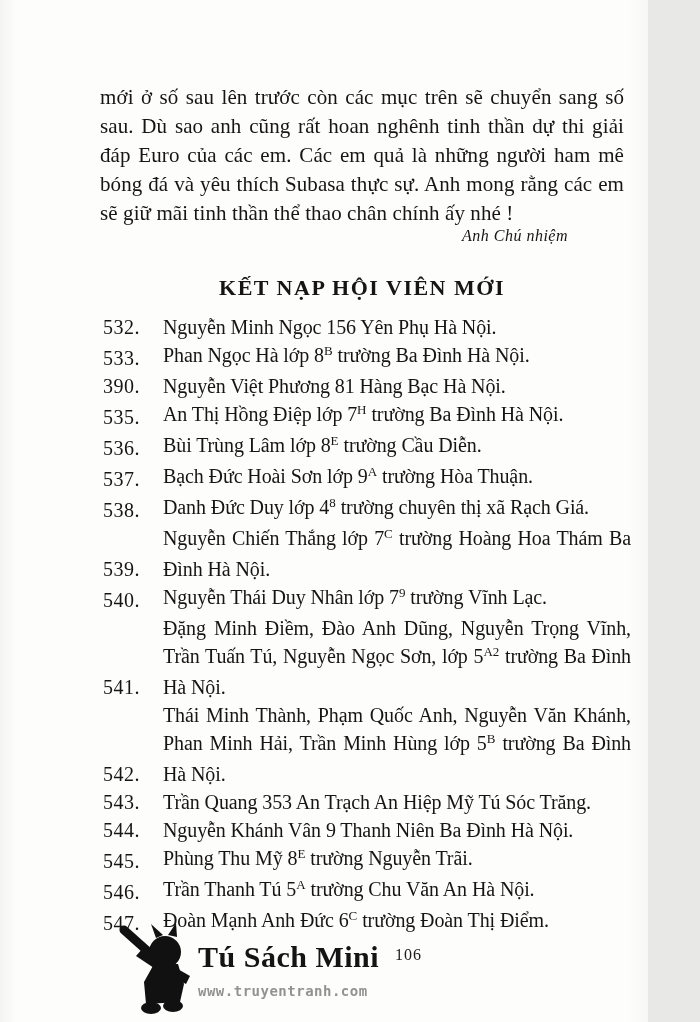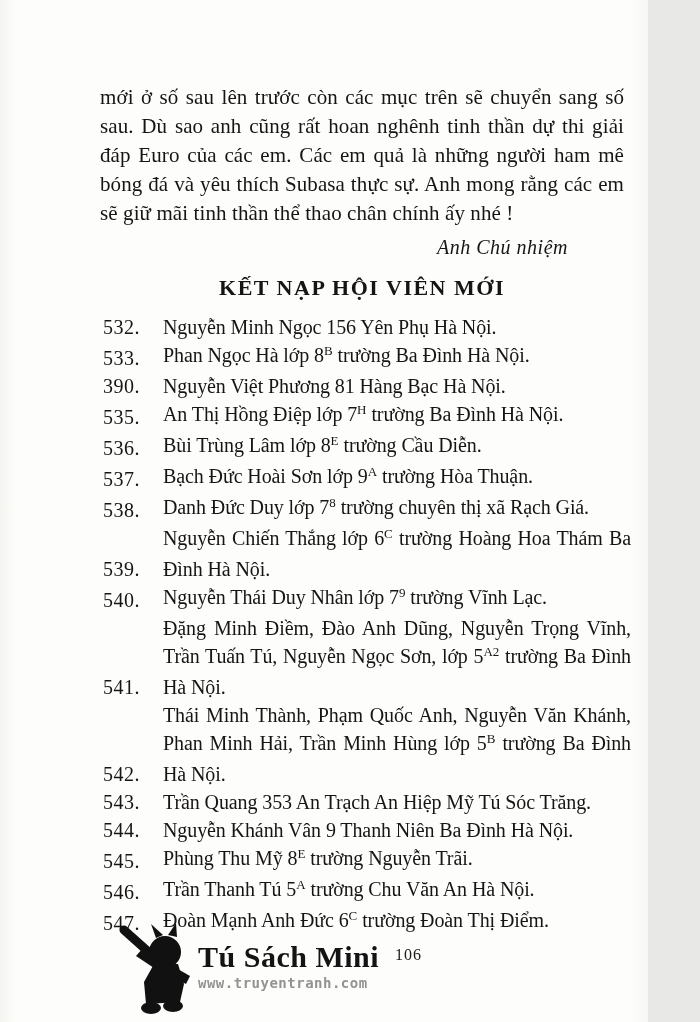--- a/index.html
+++ b/index.html
@@ -17,23 +17,23 @@
   }
   .intro {
     position: absolute;
     left: 100px; top: 62px; width: 524px;
     font-size: 21px; line-height: 29px;
     text-align: justify;
     letter-spacing: 0.1px;
   }
   .signature {
     position: absolute;
-    top: 236px; right: 80px;
+    top: 227px; right: 80px;
     font-style: italic;
-    font-size: 20px;
+    font-size: 16px;
     letter-spacing: 0.5px;
   }
   .heading {
     position: absolute;
     left: 100px; top: 260px; width: 524px;
     text-align: center;
     font-weight: bold;
     font-size: 22px;
     letter-spacing: 1.5px;
   }
@@ -75,21 +75,21 @@
     letter-spacing: 0.5px;
     white-space: nowrap;
   }
   .brand-site {
     font-family: "DejaVu Sans Mono", monospace;
     font-weight: bold;
     font-size: 14px;
     line-height: 18px;
     color: #929290;
     letter-spacing: 0.5px;
-    margin-top: 2px;
+    margin-top: 10px;
     white-space: nowrap;
   }
   .page-number {
     position: absolute;
     left: 395px; top: 946px;
     font-size: 16px;
     letter-spacing: 1px;
     color: #1c1a18;
   }
 </style>
@@ -130,26 +130,26 @@
     <span class="member-text"><span>Bùi Trùng Lâm lớp 8</span><span class="sup">E</span><span> trường Cầu Diễn.</span></span>
   </div>
 
   <div class="member-row">
     <span class="member-number">537.</span>
     <span class="member-text"><span>Bạch Đức Hoài Sơn lớp 9</span><span class="sup">A</span><span> trường Hòa Thuận.</span></span>
   </div>
 
   <div class="member-row">
     <span class="member-number">538.</span>
-    <span class="member-text"><span>Danh Đức Duy lớp 7</span><span class="sup">8</span><span> trường chuyên thị xã Rạch Giá.</span></span>
+    <span class="member-text"><span>Danh Đức Duy lớp 4</span><span class="sup">8</span><span> trường chuyên thị xã Rạch Giá.</span></span>
   </div>
 
   <div class="member-row">
     <span class="member-number">539.</span>
-    <span class="member-text"><span>Nguyễn Chiến Thắng lớp 6</span><span class="sup">C</span><span> trường Hoàng Hoa Thám Ba Đình Hà Nội.</span></span>
+    <span class="member-text"><span>Nguyễn Chiến Thắng lớp 7</span><span class="sup">C</span><span> trường Hoàng Hoa Thám Ba Đình Hà Nội.</span></span>
   </div>
 
   <div class="member-row">
     <span class="member-number">540.</span>
     <span class="member-text"><span>Nguyễn Thái Duy Nhân lớp 7</span><span class="sup">9</span><span> trường Vĩnh Lạc.</span></span>
   </div>
 
   <div class="member-row">
     <span class="member-number">541.</span>
     <span class="member-text"><span>Đặng Minh Điềm, Đào Anh Dũng, Nguyễn Trọng Vĩnh, Trần Tuấn Tú, Nguyễn Ngọc Sơn, lớp 5</span><span class="sup">A2</span><span> trường Ba Đình Hà Nội.</span></span>

